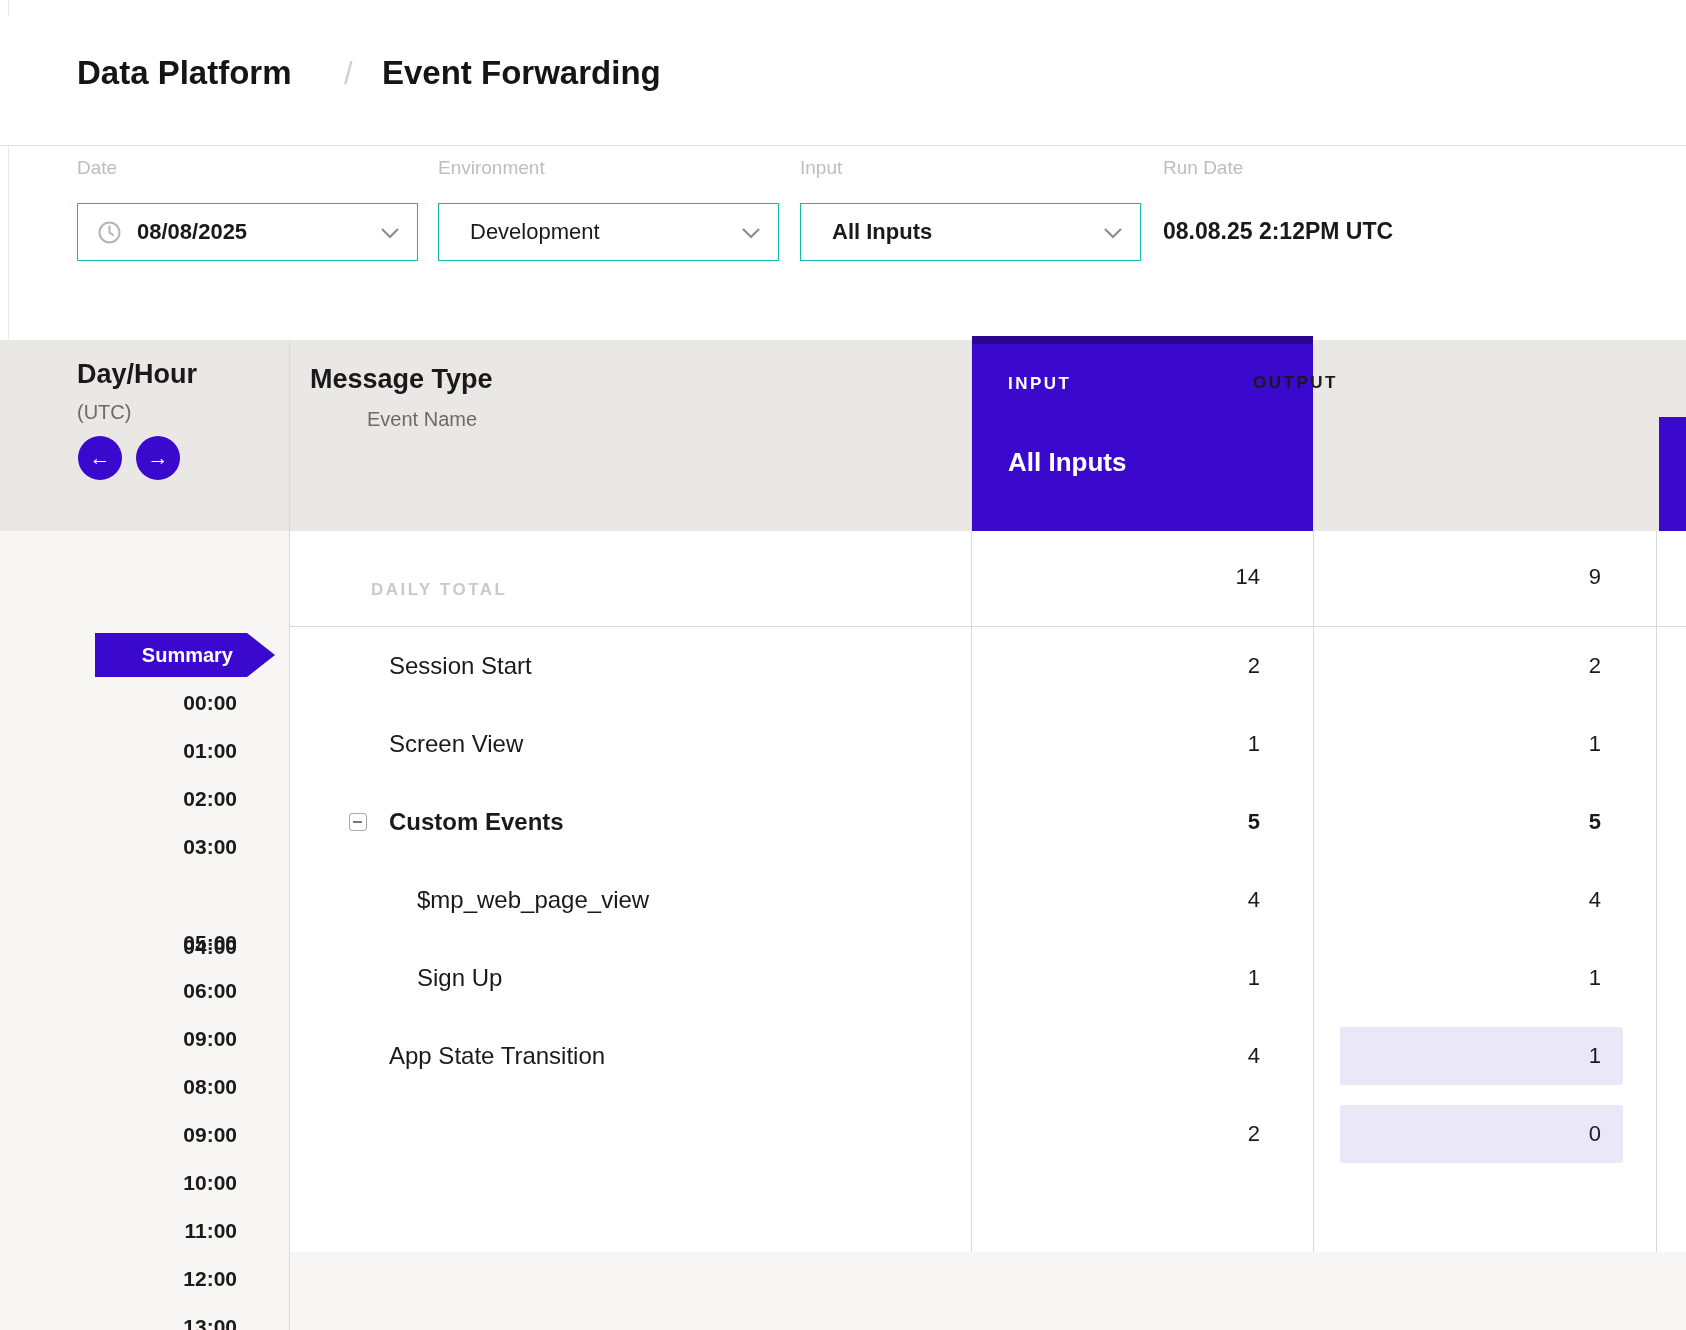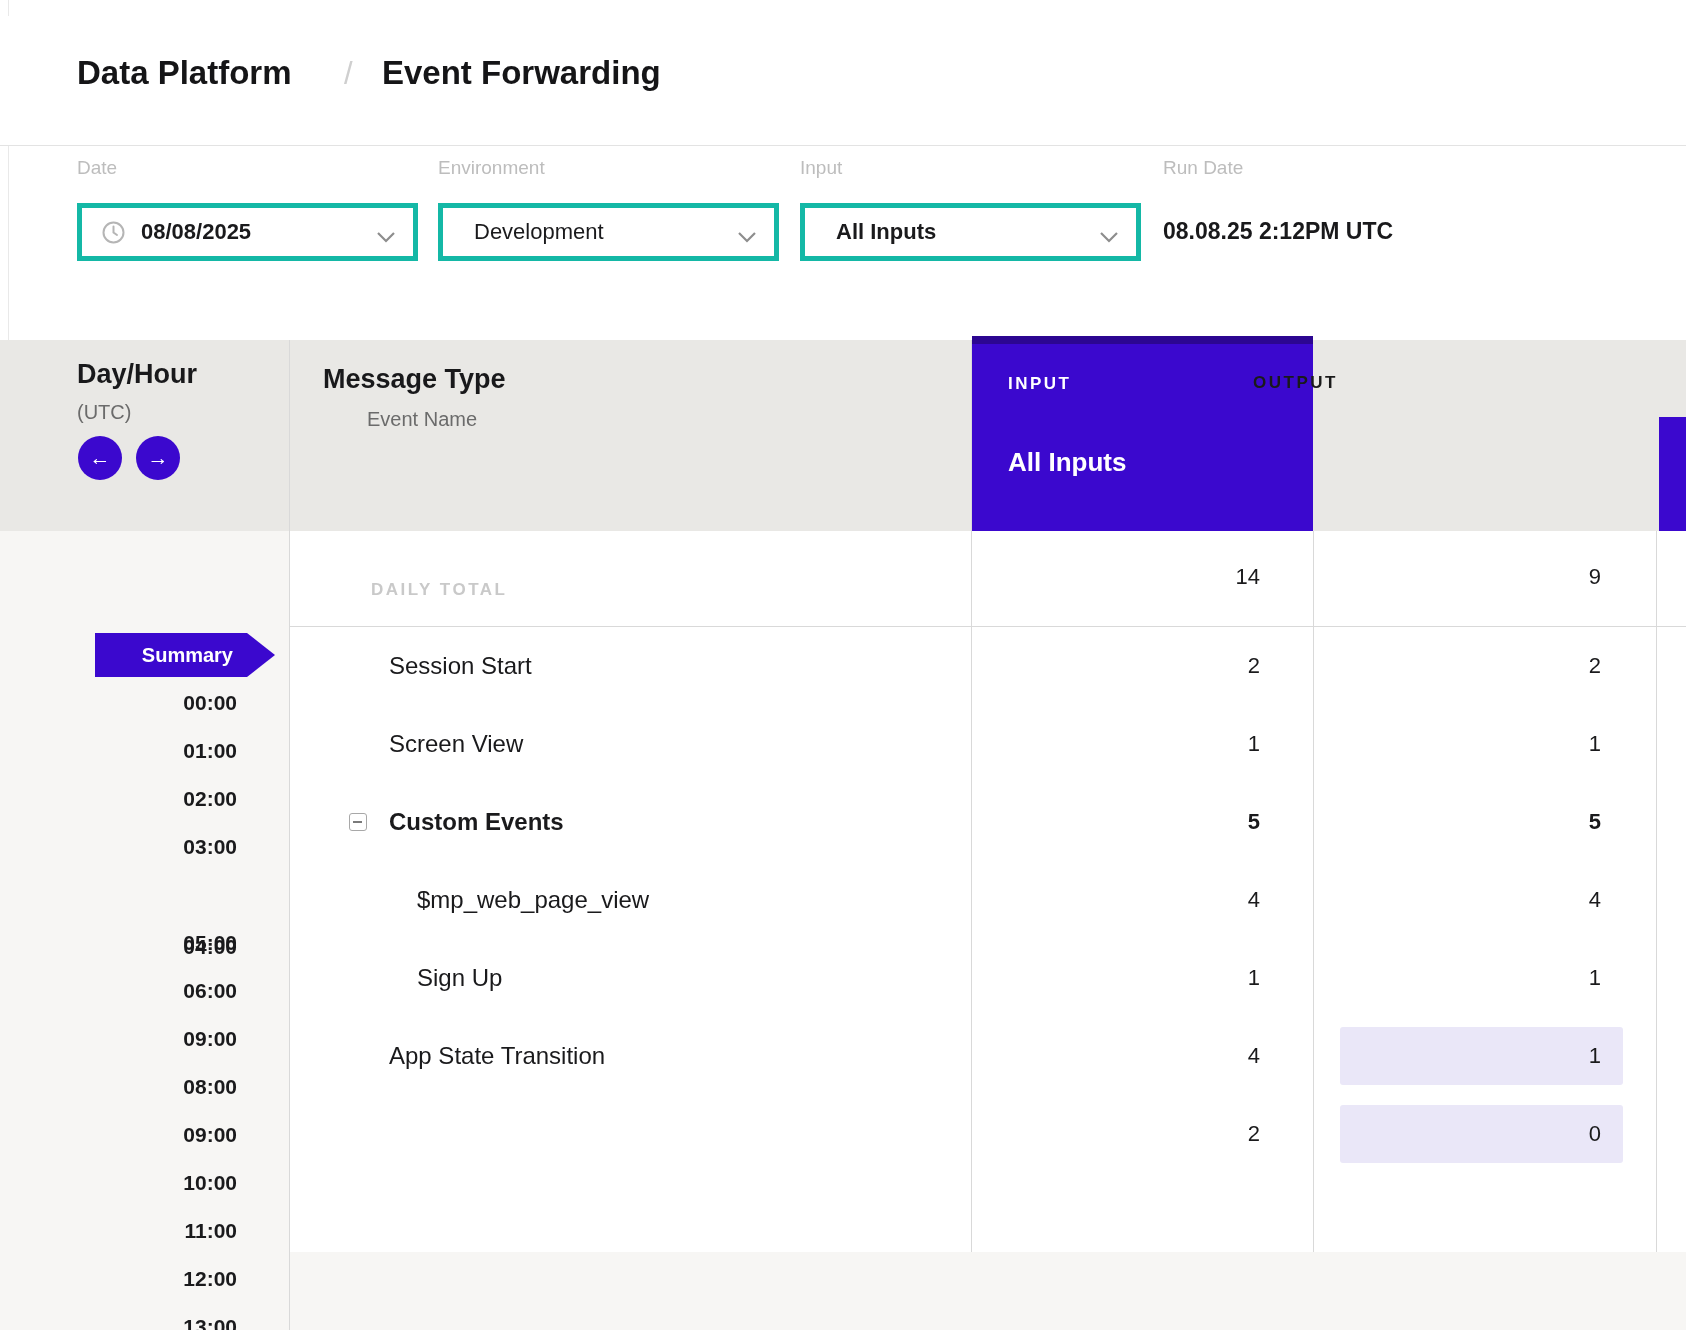--- a/index.html
+++ b/index.html
@@ -13,40 +13,40 @@
   
   .topbar{position:absolute;left:0;top:0;width:1686px;height:130px;background:#fff;border-bottom:1px solid #e3e3e3;margin-top:16px;}
   .crumb{position:absolute;top:38px;font-size:33px;font-weight:600;color:#151517;white-space:nowrap;}
   .crumb-parent{left:77px;cursor:pointer;}
   .crumb-sep{left:344px;color:#cfcfcf;font-weight:400;font-size:31px;top:40px;}
   .crumb-current{left:382px;}
 
   
   .flabel{position:absolute;top:157px;font-size:19px;color:#bdbdbd;white-space:nowrap;}
   .fbox{
-    position:absolute;top:203px;height:58px;width:341px;border:5px solid #14b8a6;background:#fff;
+    position:absolute;top:203px;height:58px;width:341px;border:1px solid #14b8a6;background:#fff;
     display:flex;align-items:center;cursor:pointer;
   }
   .fval{font-size:22px;color:#1a1a1c;white-space:nowrap;}
   .fval.bold{font-weight:700;}
   .fbox .chev{position:absolute;right:18px;top:24px;}
   .clock{margin-left:20px;margin-right:16px;flex:0 0 auto;}
   .runval{position:absolute;left:1163px;top:218px;font-size:23px;font-weight:700;white-space:nowrap;}
 
   
   .band{position:absolute;left:0;top:340px;width:1686px;height:191px;background:#e9e8e5;}
   .vline{position:absolute;width:1px;background:#d9d9d9;}
   .h-dayhour{position:absolute;left:77px;top:359px;font-size:27px;font-weight:700;}
   .h-utc{position:absolute;left:77px;top:401px;font-size:20px;color:#6b6b6b;}
   .navbtn{
     position:absolute;top:436px;width:44px;height:44px;border-radius:50%;background:var(--accent);
     color:#fff;display:flex;align-items:center;justify-content:center;font-size:21px;font-weight:700;cursor:pointer;
     border:none;
   }
-  .h-msg{position:absolute;left:323px;top:364px;font-size:27px;font-weight:700;}
+  .h-msg{position:absolute;left:310px;top:364px;font-size:27px;font-weight:700;}
   .h-event{position:absolute;left:367px;top:408px;font-size:20px;color:#6b6b6b;}
 
   .input-block{position:absolute;left:972px;top:336px;width:341px;height:195px;background:var(--accent);cursor:pointer;}
   .input-strip{position:absolute;left:0;top:0;width:100%;height:8px;background:var(--accent-dark);}
   .input-block .sec-label{position:absolute;left:36px;top:38px;font-size:17px;letter-spacing:2.5px;font-weight:700;color:#fff;}
   .input-block .col-label{position:absolute;left:36px;top:111px;font-size:26px;font-weight:700;color:#fff;}
 
   .output-label{position:absolute;left:1253px;top:373px;font-size:17px;letter-spacing:2.5px;font-weight:700;color:#1a1a1a;}
   .mixpanel-block{position:absolute;left:1315px;top:417px;width:338px;height:114px;background:var(--accent);text-align:center;cursor:pointer;}
   .mixpanel-block .mp-title{position:absolute;left:0;top:31px;width:100%;font-size:26px;font-weight:700;color:#fff;}

